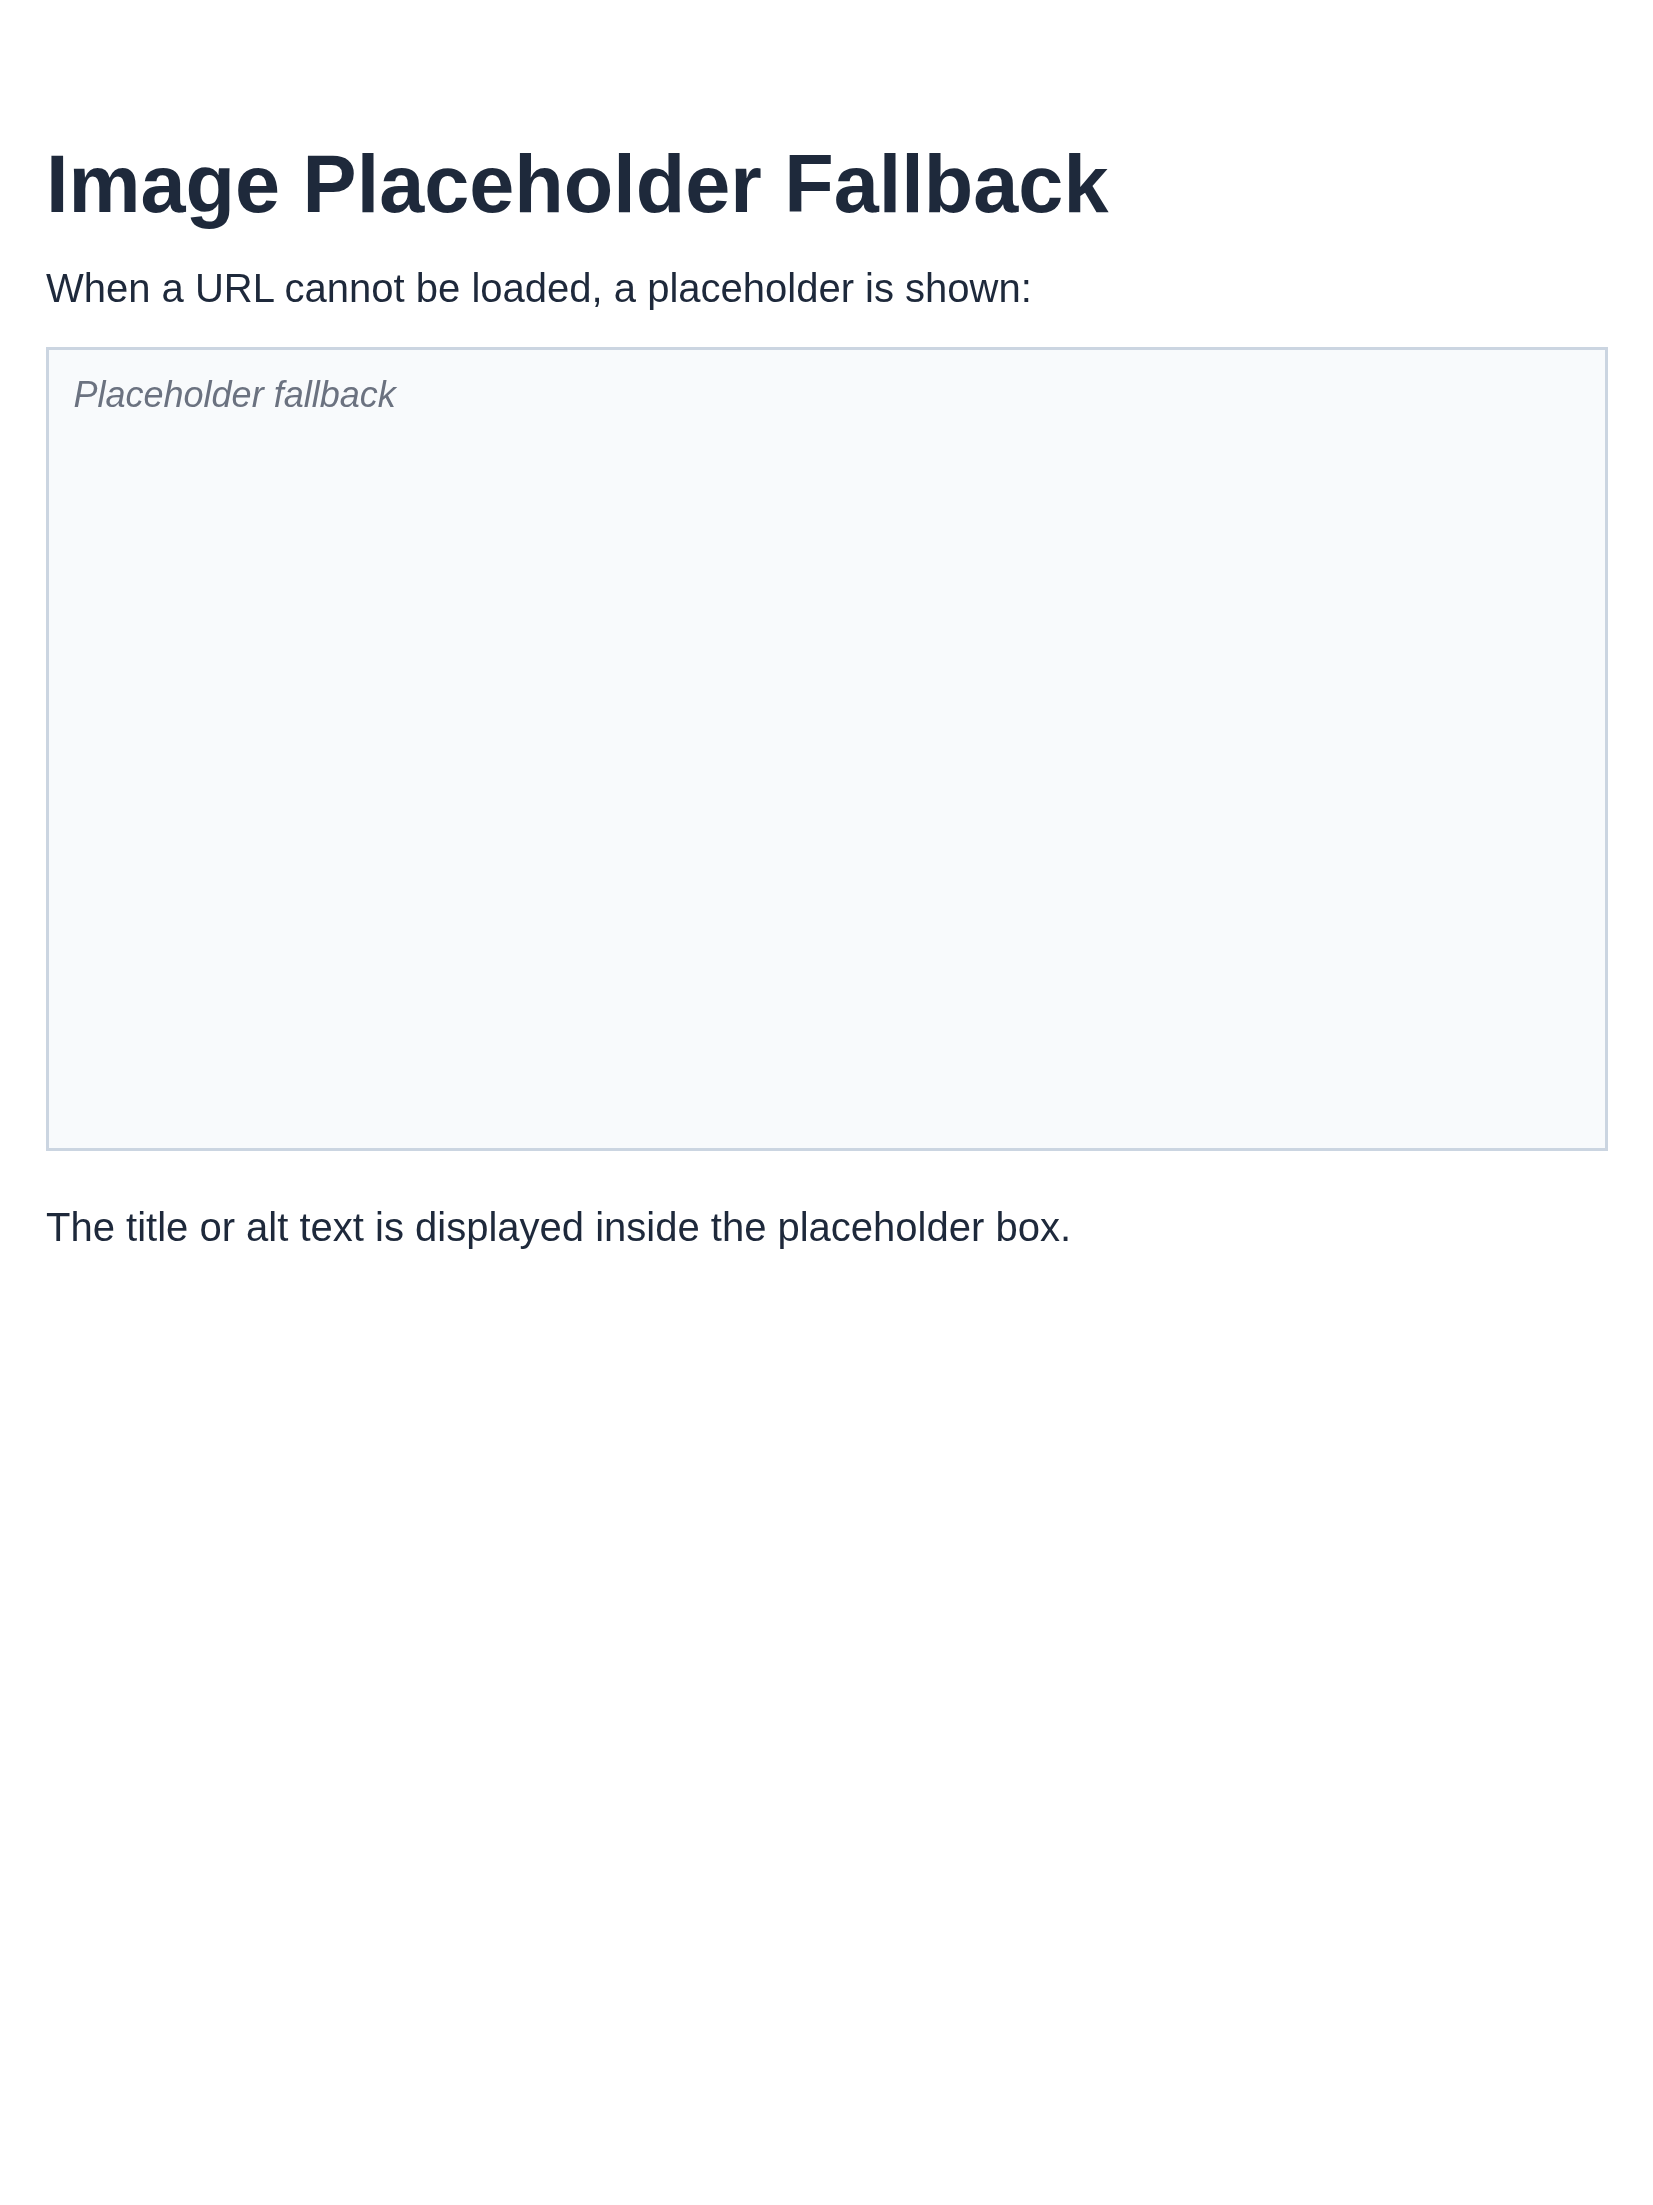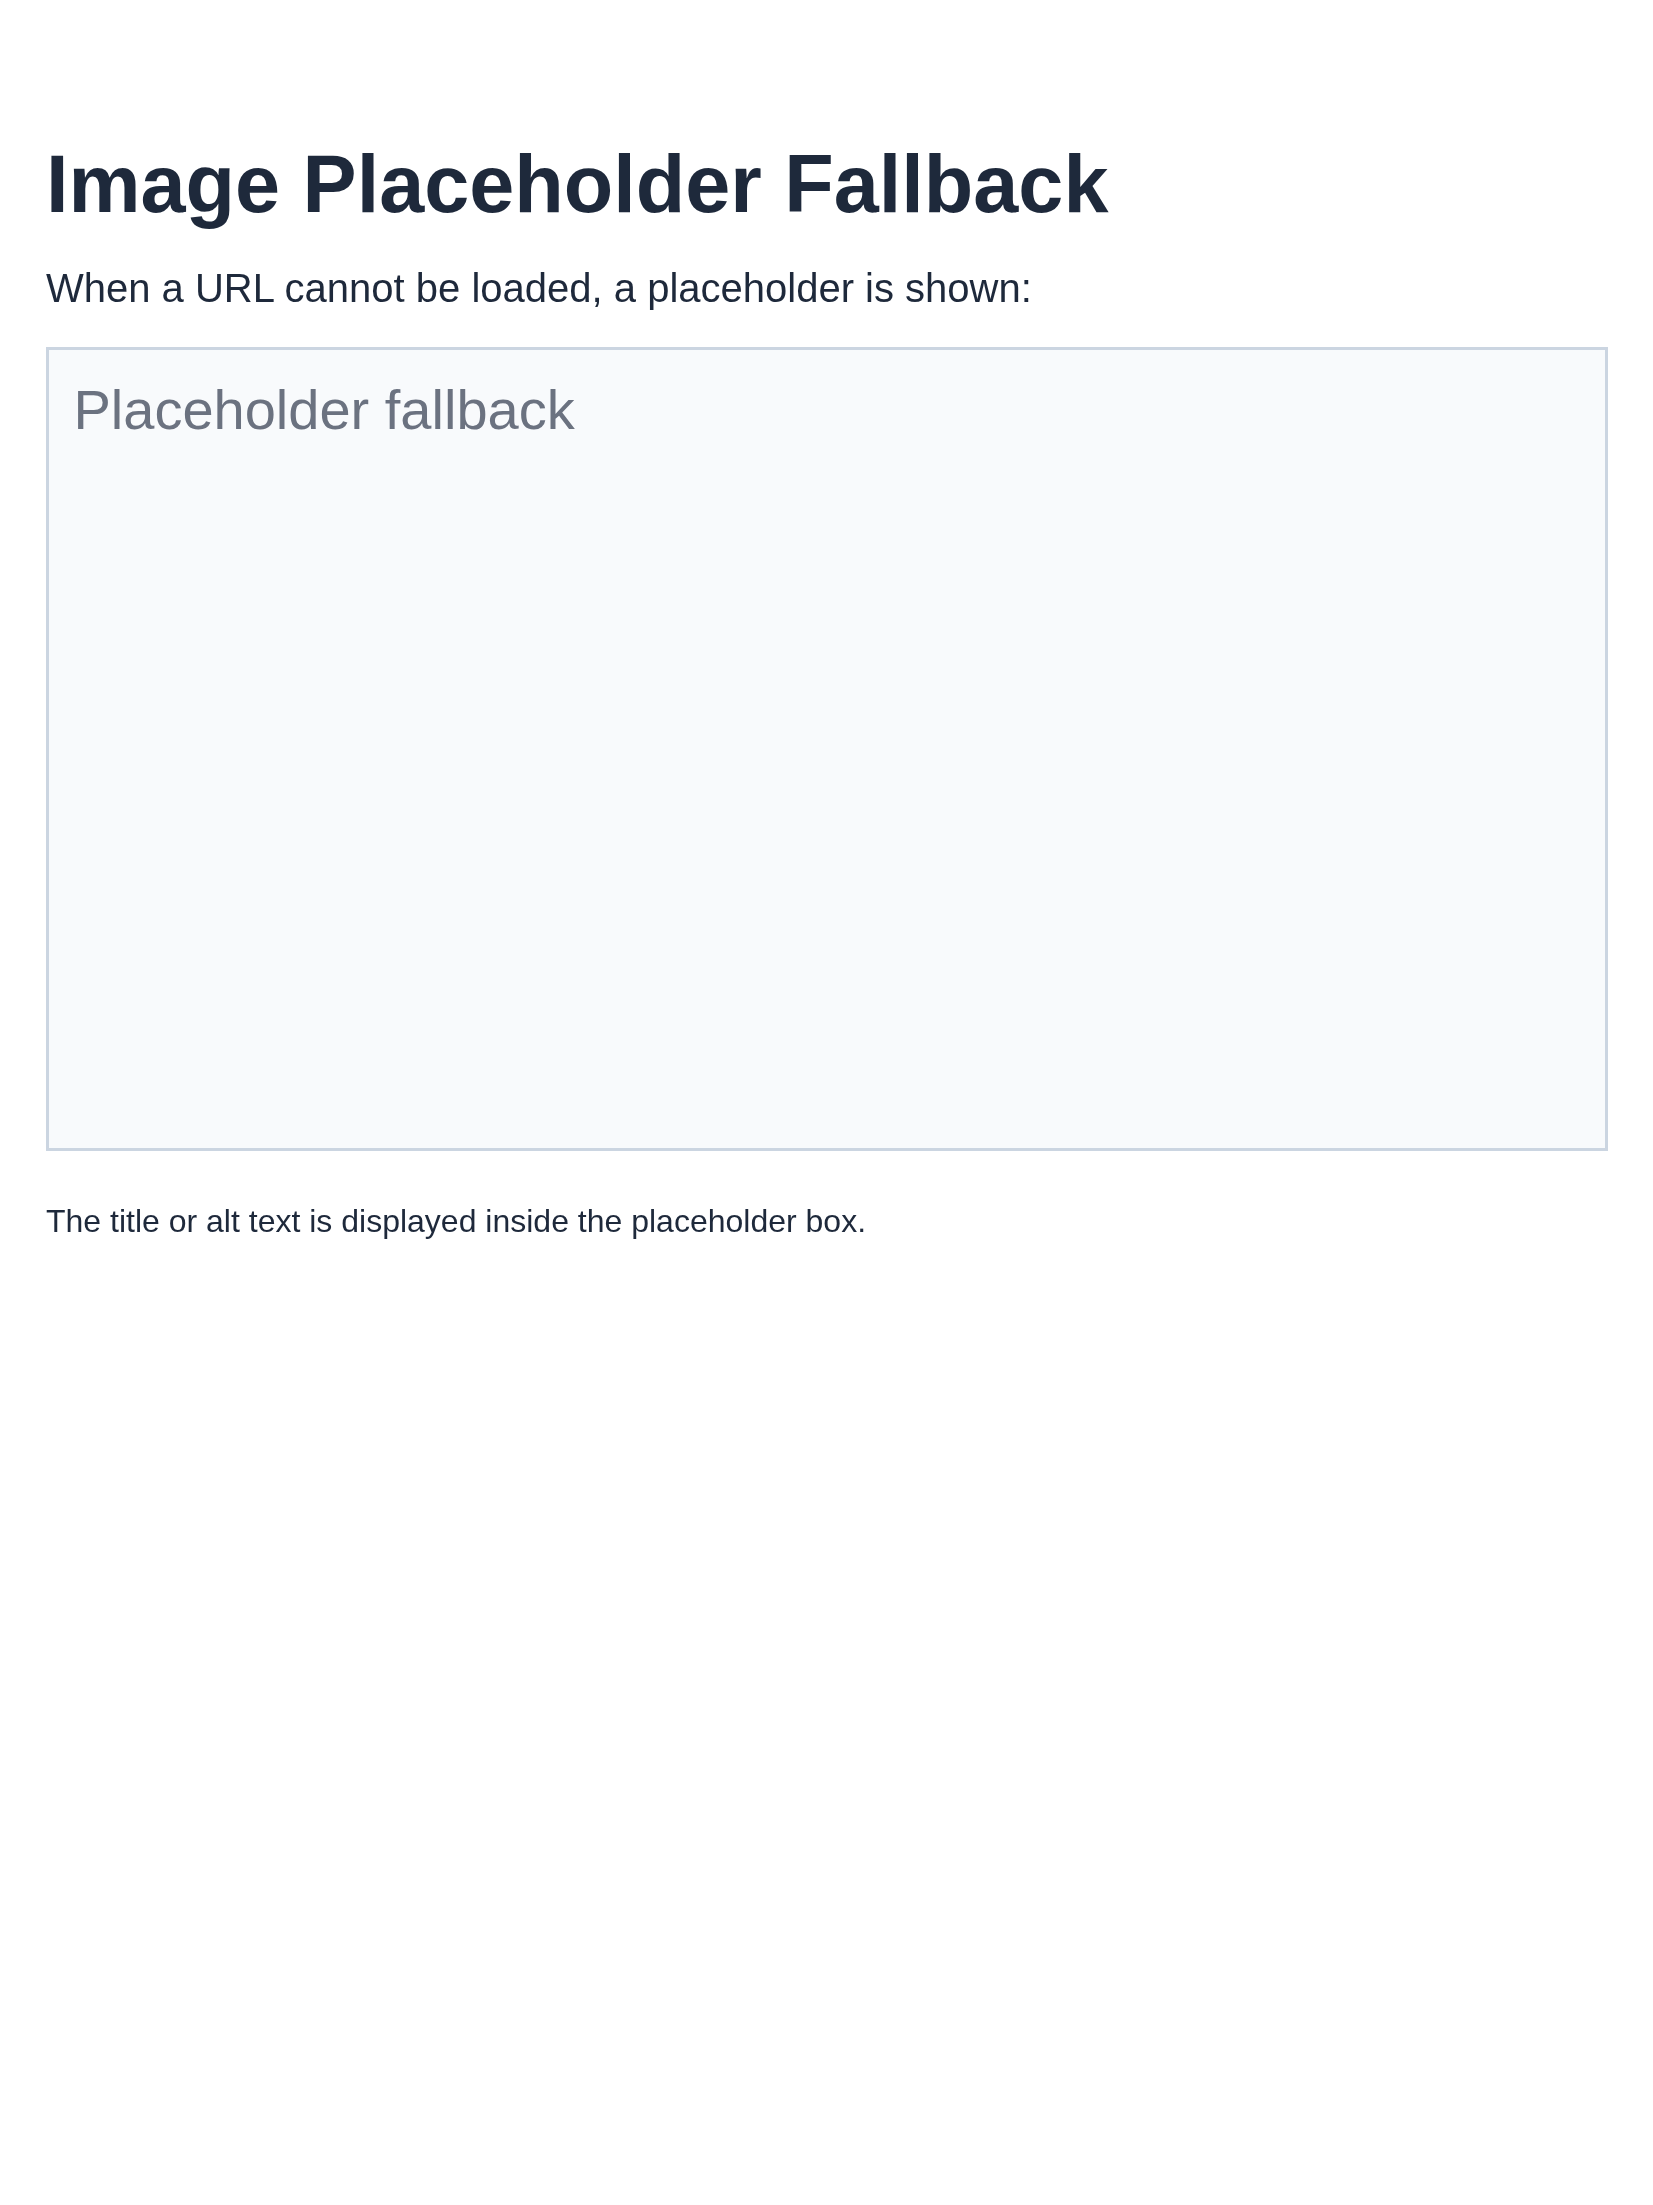--- a/index.html
+++ b/index.html
@@ -37,27 +37,28 @@
       margin-top: 29px;
       width: 100%;
       height: 804px;
       background: var(--box-background, #f8fafc);
       border: 3.1px solid var(--box-border, #cbd5e1);
       padding: 18.4px 24.5px;
       overflow: hidden;
     }
     .placeholder-text {
       display: block;
-      font-size: 56px;
+      font-size: 36px;
       line-height: 1.5;
       color: var(--placeholder-text, #6b7280);
+      font-style: italic;
     }
     .caption {
       margin: 46px 0 0 0;
-      font-size: 32px;
+      font-size: 40px;
       line-height: 1.5;
       color: var(--body-text, #1e293b);
     }
   </style>
 </head>
 <body style="background: rgb(255, 255, 255);">
 
 <div class="content">
 
   <h1 class="page-title">Image Placeholder Fallback</h1>

